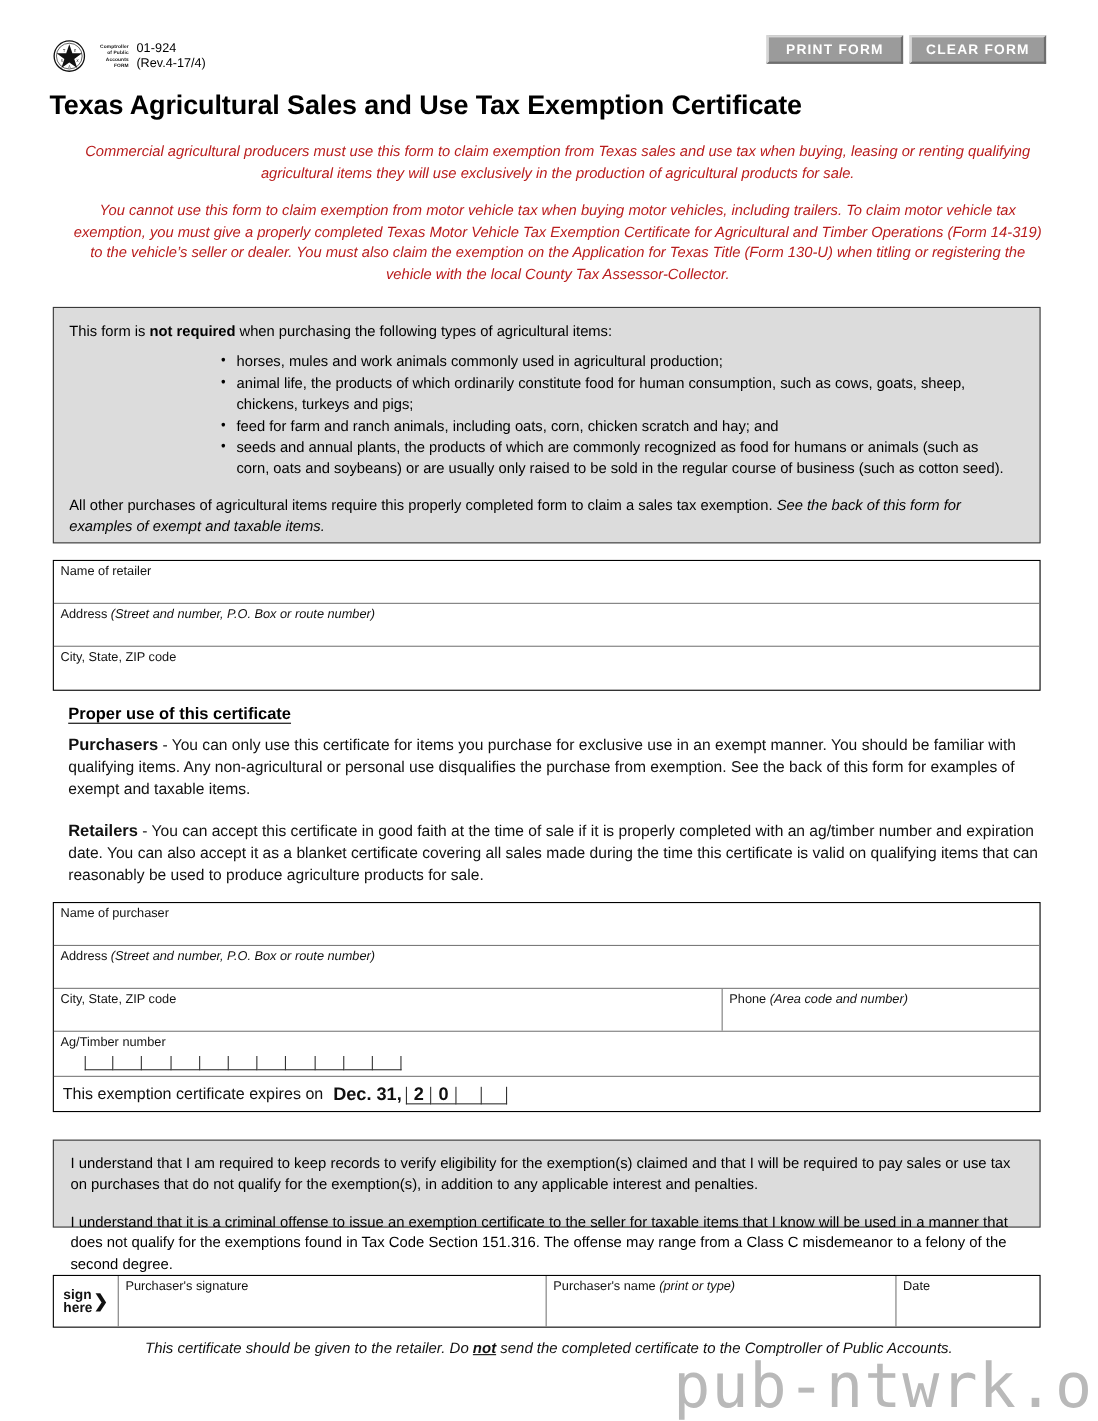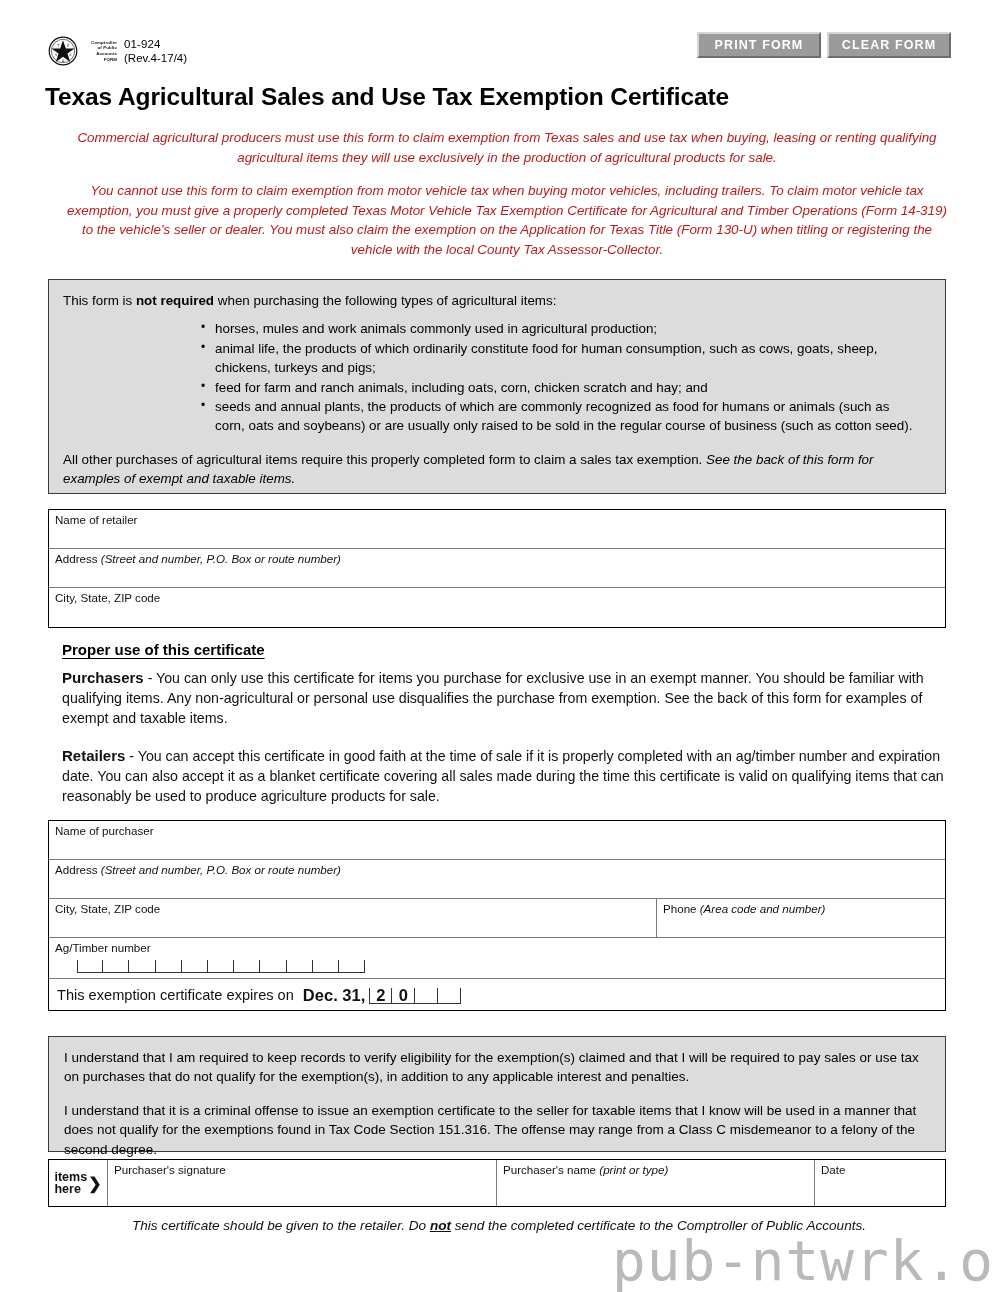--- a/index.html
+++ b/index.html
@@ -244,21 +244,21 @@
     line-height: 20.2px;
     color: #111;
   }
   #purchasers-para { top: 668px; }
   #retailers-para { top: 746px; }
   .lead-bold { font-weight: bold; font-size: 15px; }
 
   
   #understand-box {
     top: 1036px;
-    height: 116px;
+    height: 80px;
     padding: 0;
   }
   #understand-box p {
     margin: 0;
     padding: 0 18px 0 15px;
     font-size: 13.5px;
     line-height: 19.4px;
   }
   #understand-box p.u1 { padding-top: 11px; }
   #understand-box p.u2 { padding-top: 14px; }
@@ -473,21 +473,21 @@
 
   <div class="gray-box" id="understand-box">
     <p class="u1">I understand that I am required to keep records to verify eligibility for the exemption(s) claimed and that I will be required to pay sales or use tax on purchases that do not qualify for the exemption(s), in addition to any applicable interest and penalties.</p>
     <p class="u2">I understand that it is a criminal offense to issue an exemption certificate to the seller for taxable items that I know will be used in a manner that does not qualify for the exemptions found in Tax Code Section 151.316. The offense may range from a Class C misdemeanor to a felony of the second degree.</p>
   </div>
 
   <div id="sign-table">
     <div class="scell sign-here-cell">
       <div class="sign-here">
         <span class="sh-words">
-          <div>items</div>
+          <div>sign</div>
           <div>here</div>
         </span>
         <span class="sh-arrow">❯</span>
       </div>
     </div>
     <div class="scell" style="flex:0 0 389px;">
       <span>Purchaser's signature</span>
     </div>
     <div class="scell" style="flex:0 0 318px;">
       <span>Purchaser's name </span><span class="ital">(print or type)</span>

